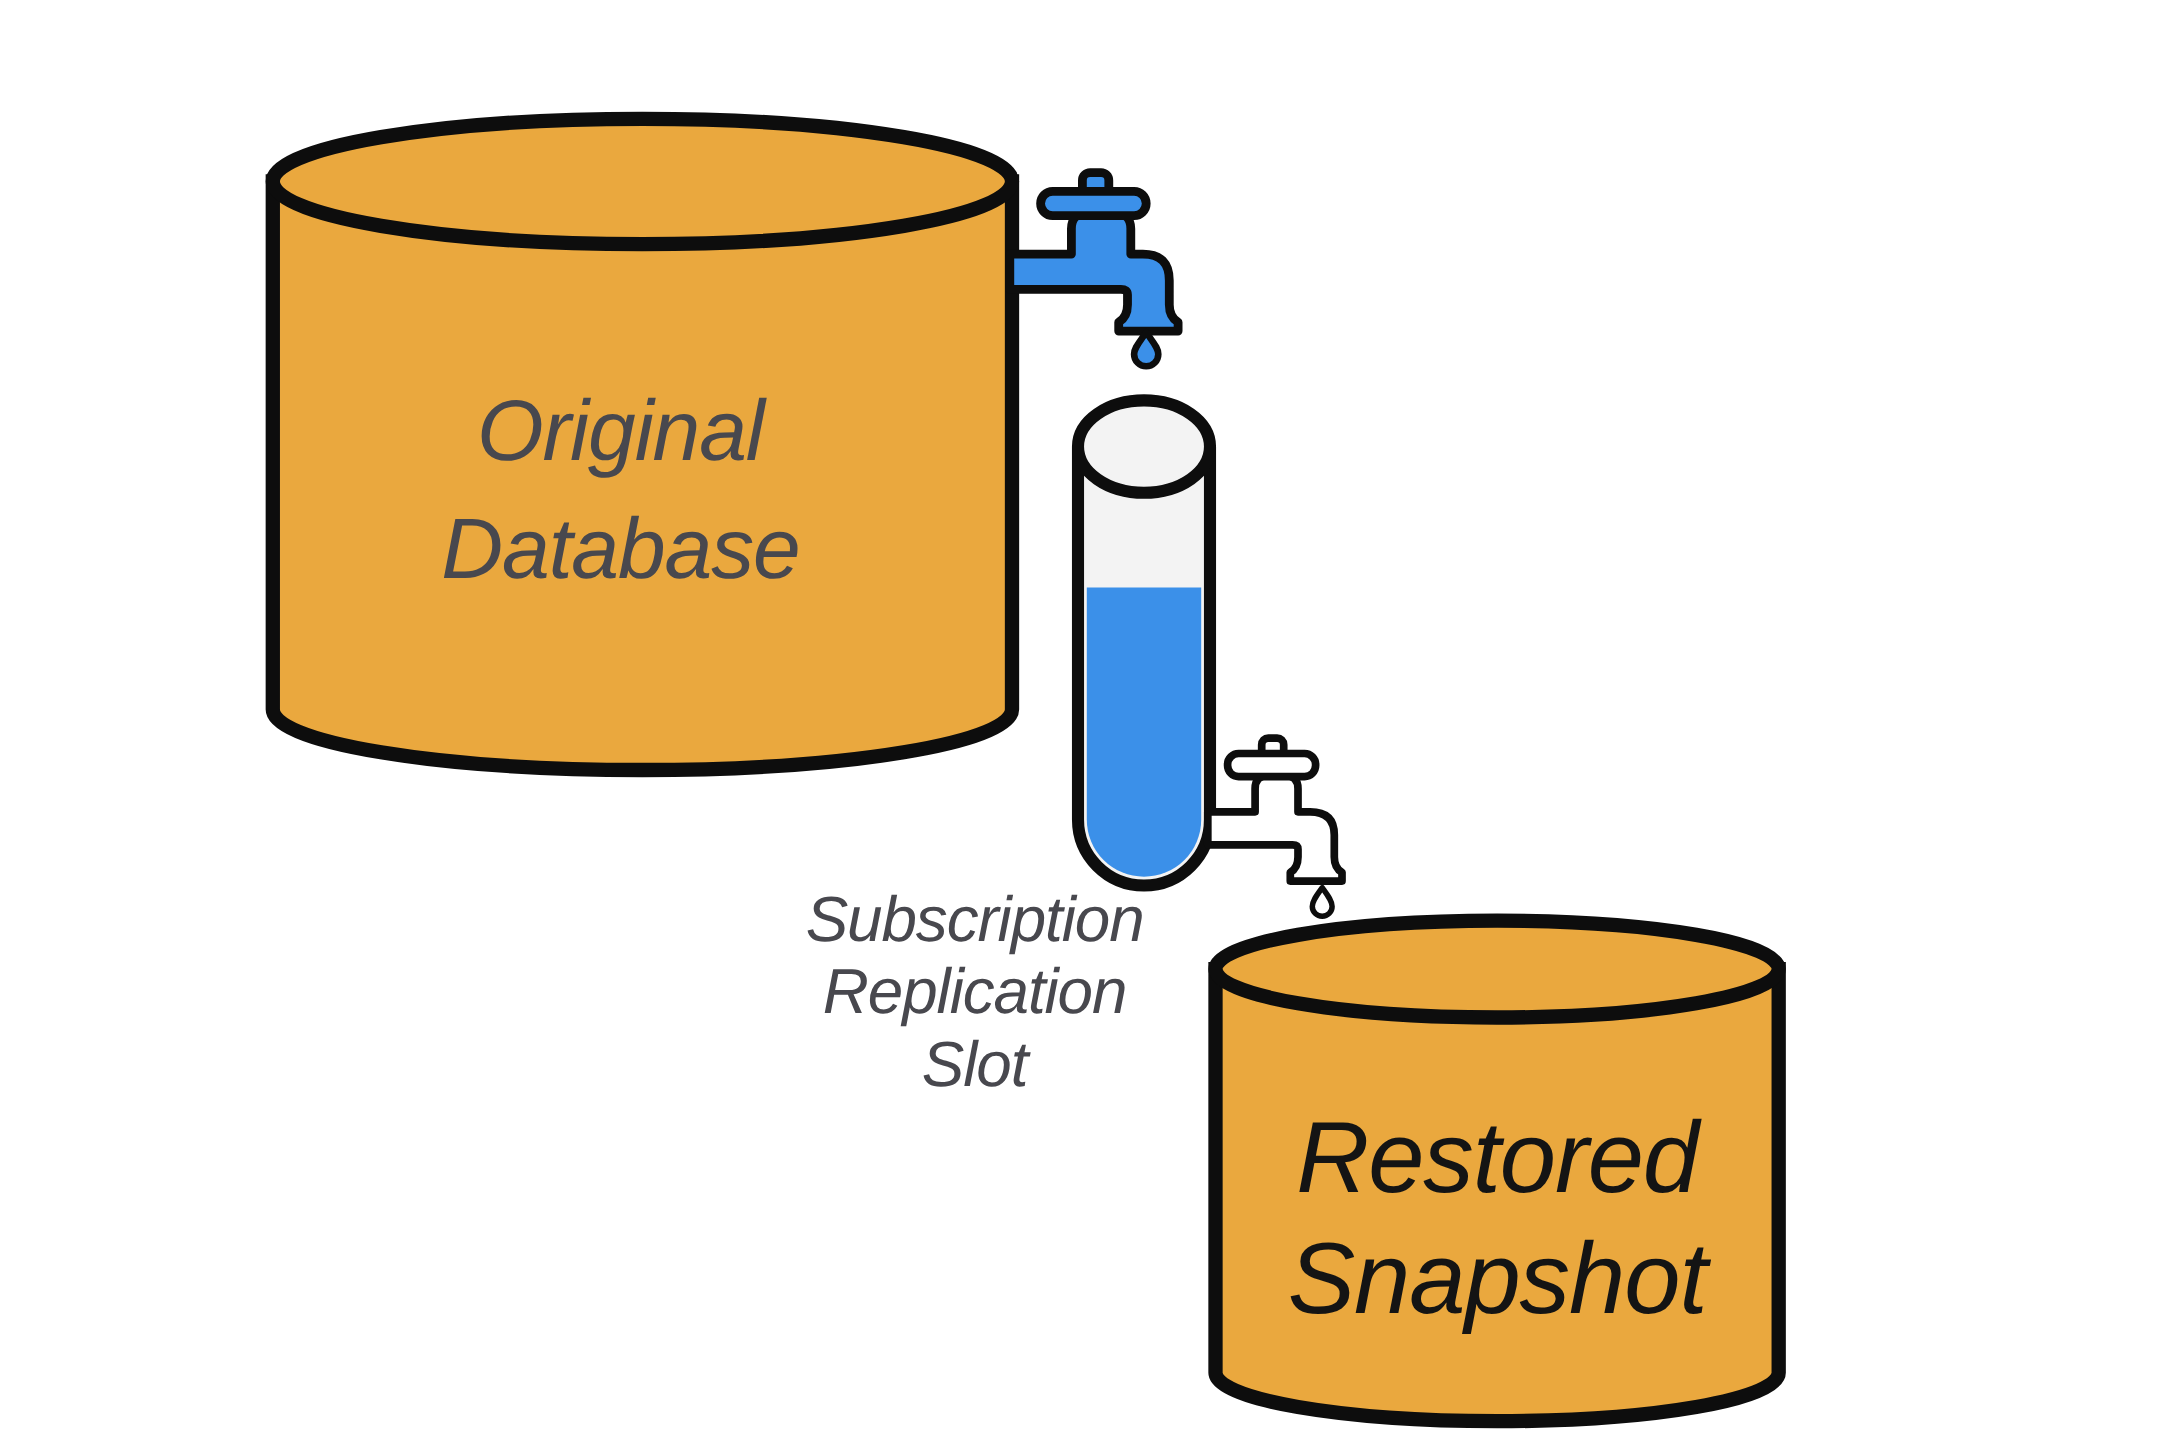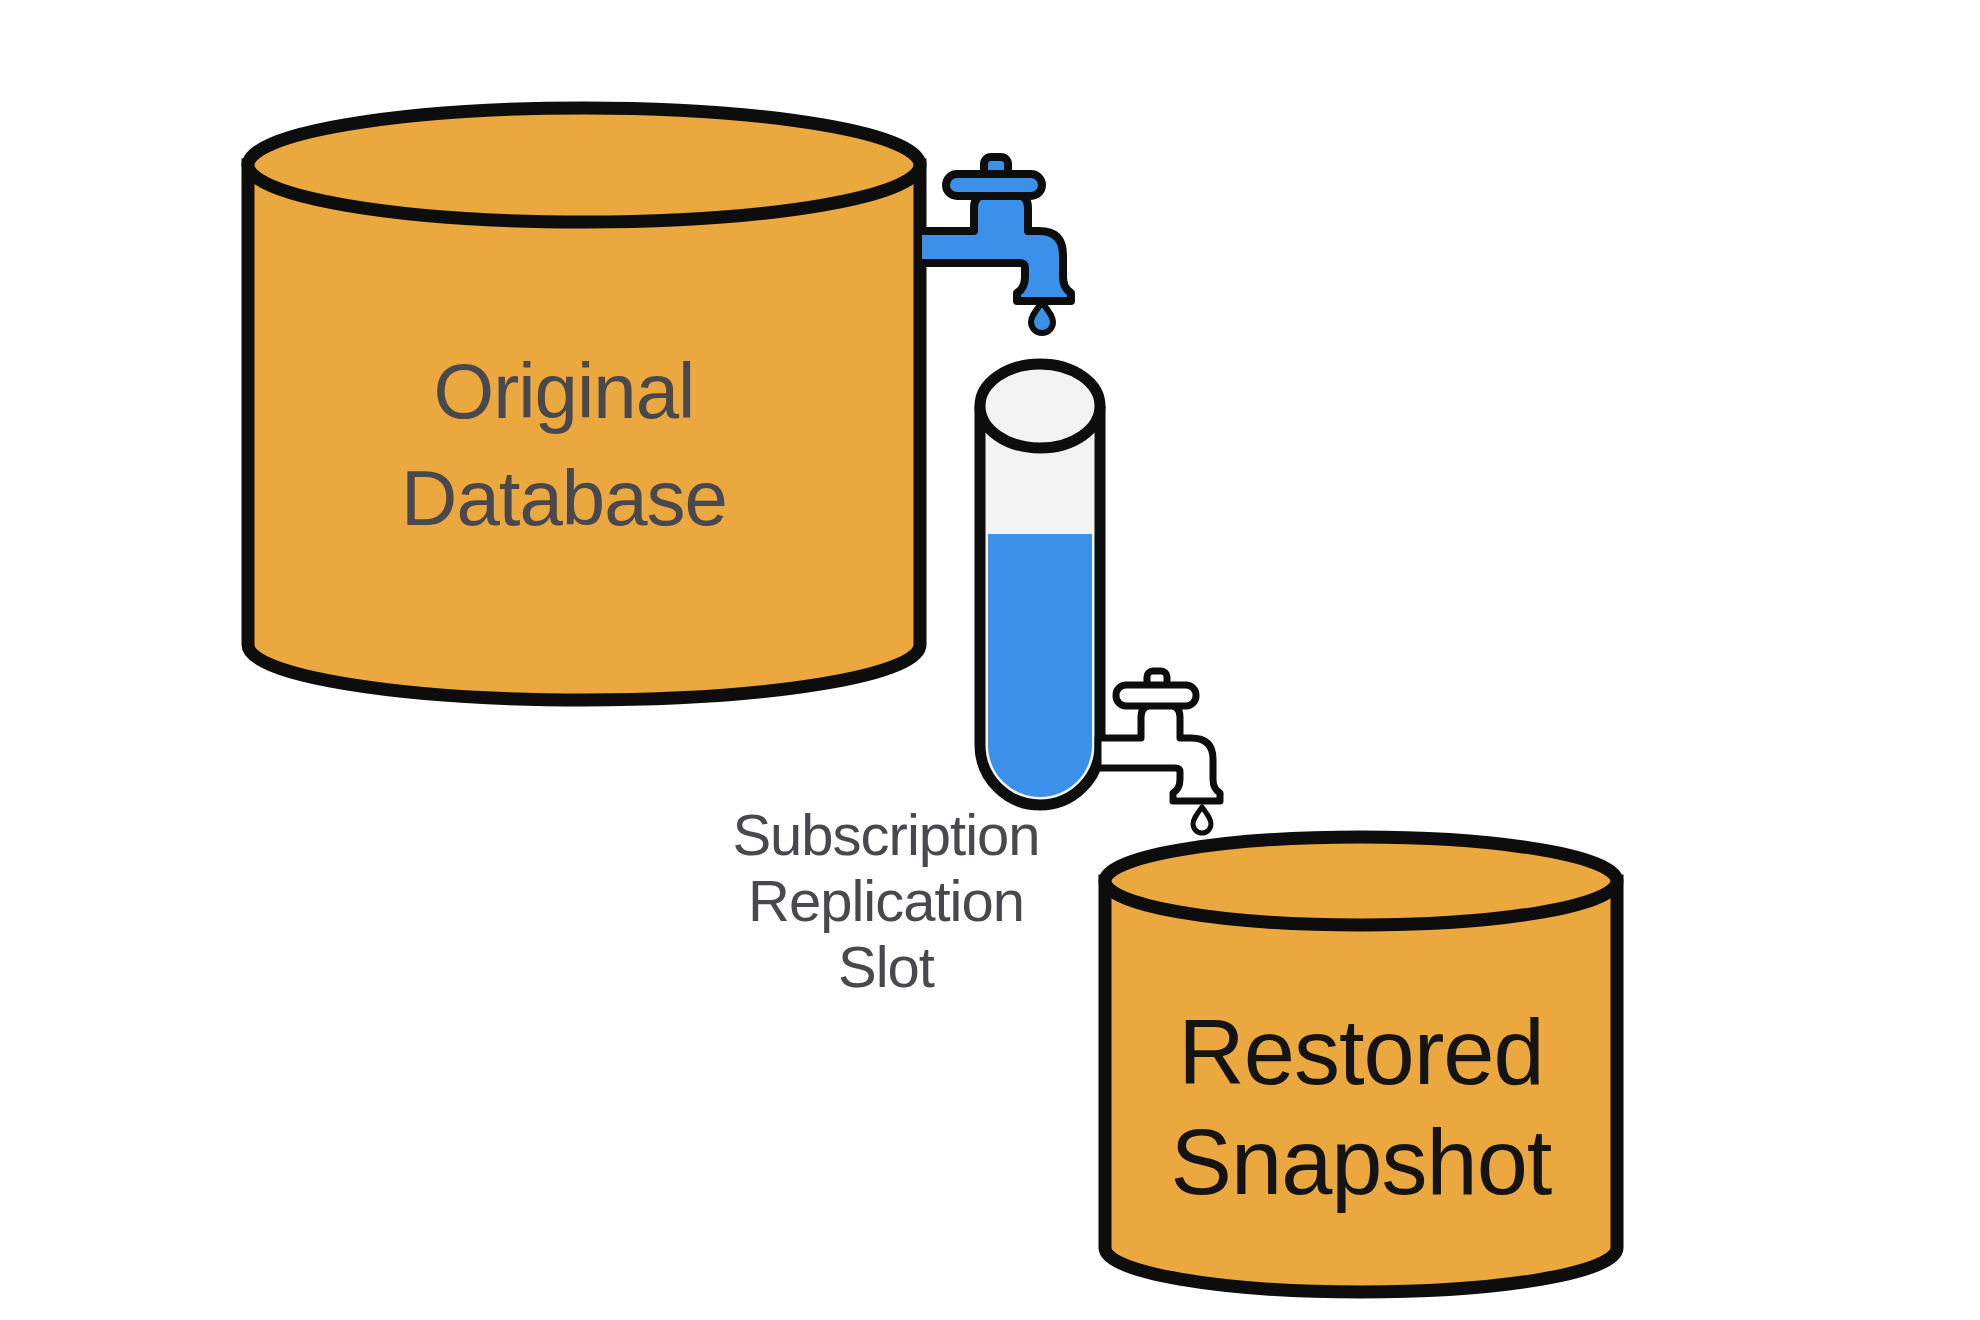--- a/index.html
+++ b/index.html
@@ -3,20 +3,21 @@
 <meta charset="utf-8">
 <style>
   html, body { margin: 0; padding: 0; background: #ffffff; }
   .canvas {
     position: relative;
     width: 1684px;
     height: 1320px;
     background: #ffffff;
     overflow: hidden;
     font-family: "Liberation Sans", sans-serif;
+    font-style: italic;
   }
   svg.diagram { position: absolute; left: 0; top: 0; }
 
   
   .st-cyl  { stroke: #0d0d0d; stroke-width: 13; }
   .st-tube { stroke: #0d0d0d; stroke-width: 11; }
   .st-none { stroke: none; }
   .st-fct  { stroke: #0d0d0d; stroke-width: 8;  stroke-linejoin: round; }
   .st-fct2 { stroke: #0d0d0d; stroke-width: 7;  stroke-linejoin: round; }
   .st-drop { stroke: #0d0d0d; stroke-width: 6;  stroke-linejoin: round; }

